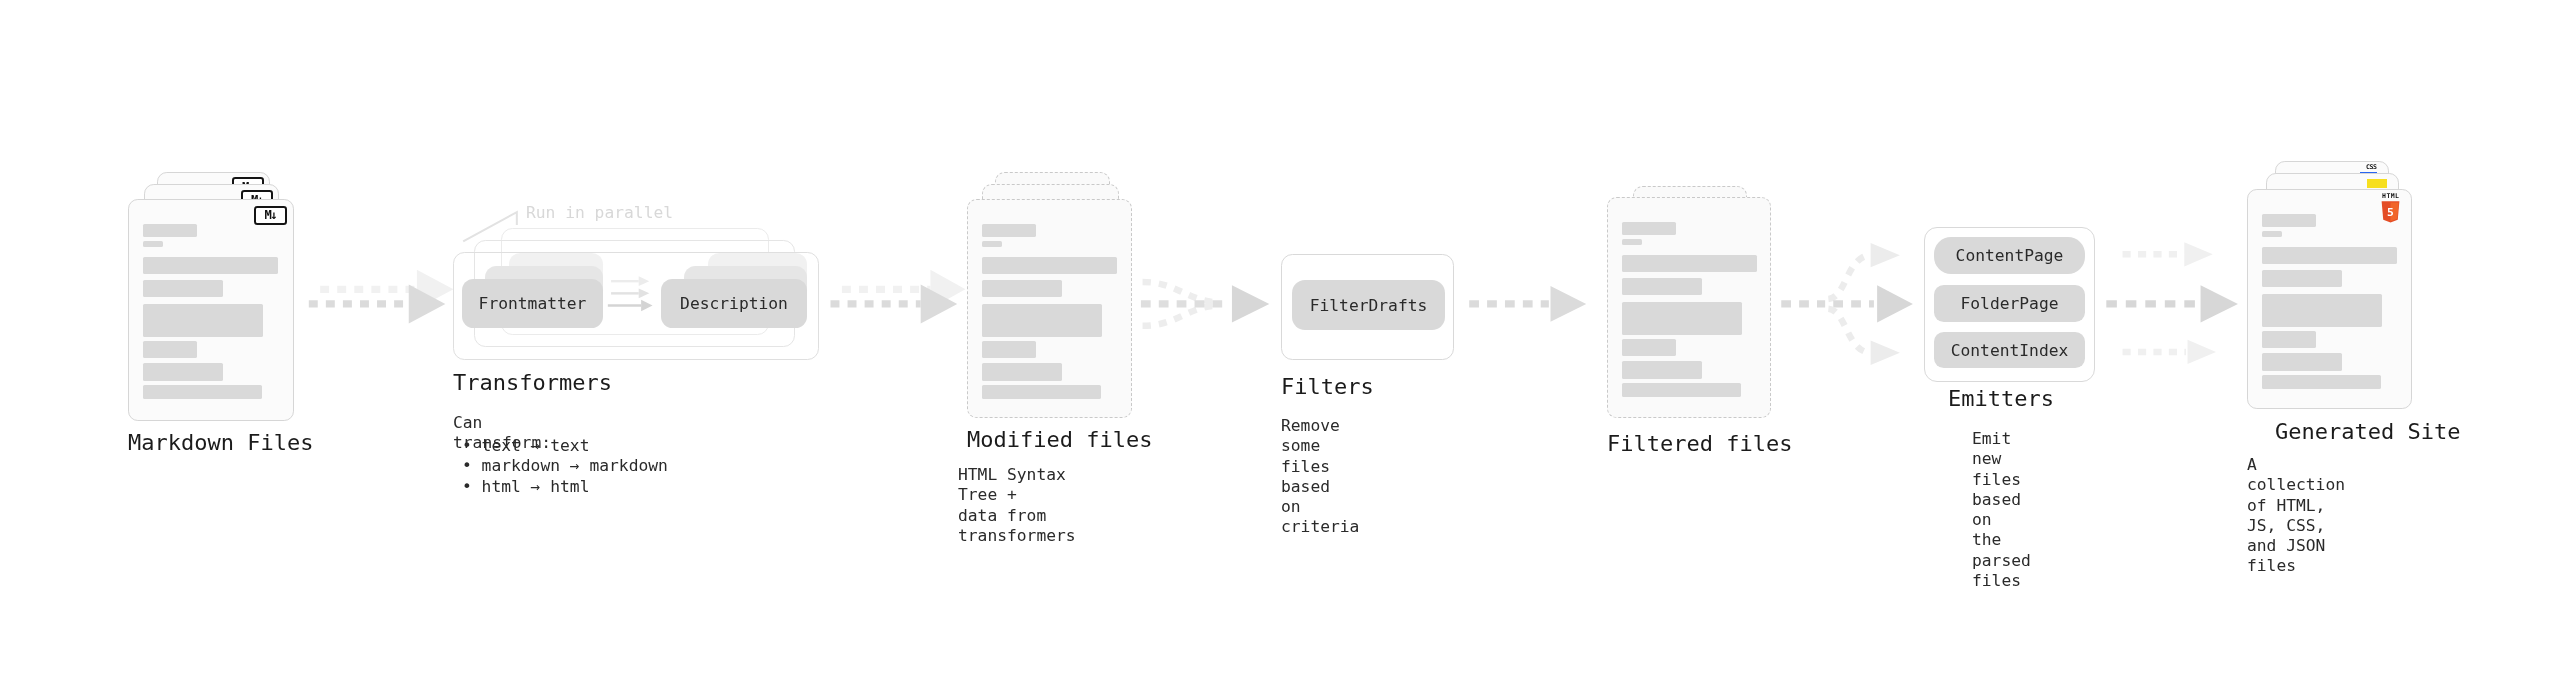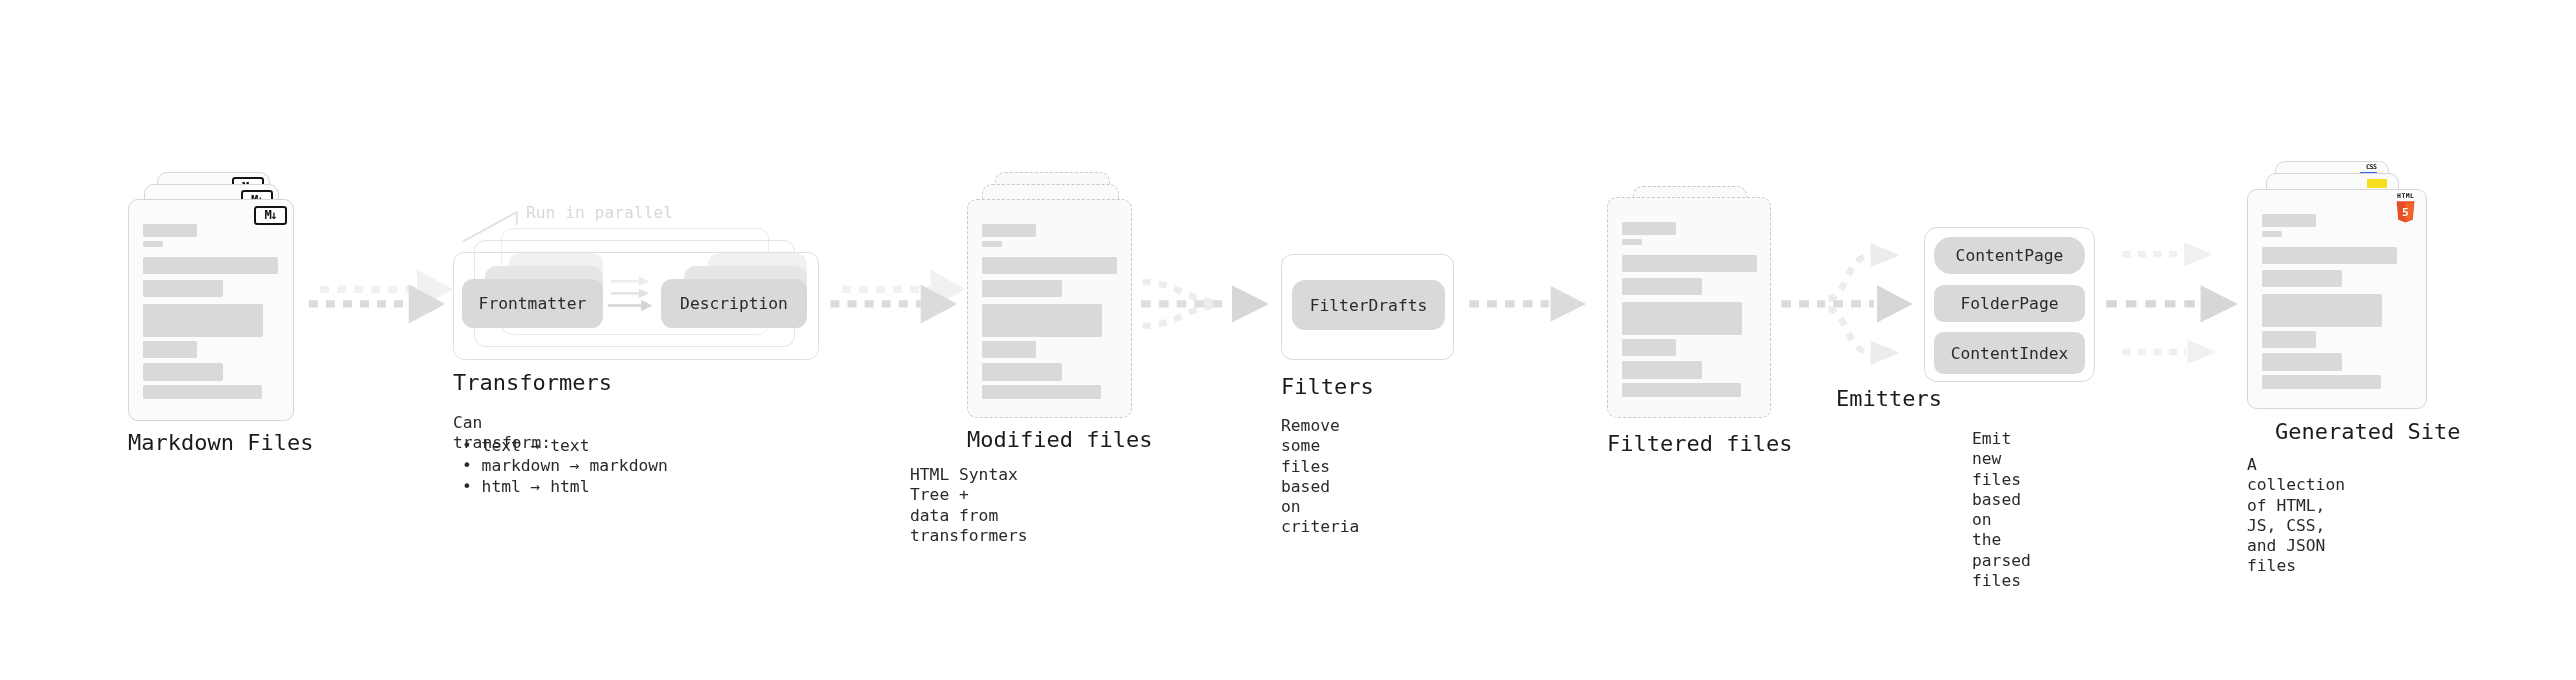--- a/index.html
+++ b/index.html
@@ -158,21 +158,21 @@
         <div class="bar" style="left: 14px; top: 24.4px; width: 54px; height: 13px;"></div>
         <div class="bar" style="left: 14px; top: 41px; width: 19.5px; height: 5.7px;"></div>
         <div class="bar" style="left: 14px; top: 57px; width: 135px; height: 17px;"></div>
         <div class="bar" style="left: 14px; top: 80px; width: 80px; height: 17px;"></div>
         <div class="bar" style="left: 14px; top: 104px; width: 120px; height: 33px;"></div>
         <div class="bar" style="left: 14px; top: 141px; width: 54px; height: 17px;"></div>
         <div class="bar" style="left: 14px; top: 163px; width: 80px; height: 18px;"></div>
         <div class="bar" style="left: 14px; top: 185px; width: 119px; height: 14px;"></div>
       </div>
     <div class="heading" style="left:967px;top:428px;">Modified files</div>
-    <div class="body-text" style="left:910px;top:465px;">HTML Syntax Tree +
+    <div class="body-text" style="left:958px;top:465px;">HTML Syntax Tree +
 data from transformers</div>
   </div>
 
   <div class="abs" style="z-index:2;">
     <div class="wbox" style="left:1281px;top:254px;width:173px;height:106px;border-radius:11.4px;"></div>
     <div class="pill" style="left:1292px;top:280px;width:153px;height:50px;border-radius:13px;">FilterDrafts</div>
     <div class="heading" style="left:1281px;top:375px;">Filters</div>
     <div class="body-text" style="left:1281px;top:416px;">Remove some files based
 on criteria</div>
   </div>
@@ -189,37 +189,37 @@
         <div class="bar" style="left: 14px; top: 163px; width: 80px; height: 18px;"></div>
         <div class="bar" style="left: 14px; top: 185px; width: 119px; height: 14px;"></div>
       </div>
     <div class="heading" style="left:1607px;top:432px;">Filtered files</div>
   </div>
 
   <div class="abs" style="z-index:2;">
     <div class="wbox" style="left:1924px;top:227px;width:171px;height:155px;"></div>
     <div class="pill" style="left:1934px;top:237px;width:151px;height:37px;border-radius:17px;">ContentPage</div>
     <div class="pill" style="left:1934px;top:285px;width:151px;height:37px;border-radius:9.8px;">FolderPage</div>
-    <div class="pill" style="left:1934px;top:332px;width:151px;height:42px;border-radius:9.8px;">ContentIndex</div>
-    <div class="heading" style="left:1836px;top:387px;">Emitters</div>
+    <div class="pill" style="left:1934px;top:332px;width:151px;height:36px;border-radius:9.8px;">ContentIndex</div>
+    <div class="heading" style="left:1948px;top:387px;">Emitters</div>
     <div class="body-text" style="left:1972px;top:429px;">Emit new files based on
 the parsed files</div>
   </div>
 
   <div class="abs" style="z-index:2;">
     <div class="card" style="left:2275px;top:161px;width:114px;height:49px;z-index:1;">
       <div class="css-badge" style="right:11.4px;top:3.3px;">
         <div class="css-word">CSS</div>
         <div class="css-bar"></div>
       </div>
     </div>
     <div class="card" style="left:2266px;top:173px;width:133px;height:49px;z-index:2;">
       <div class="js-badge" style="right:11.4px;top:4.9px;"></div>
     </div>
-    <div class="card doc-bars" style="left:2247px;top:189px;width:180px;height:220px;z-index:3;">
+    <div class="card doc-bars" style="left:2247px;top:189px;width:165px;height:220px;z-index:3;">
       <div class="html5-logo" style="right:8.1px;top:3.3px;">
         <div class="html5-word">HTML</div>
         <svg width="21" height="23" viewBox="0 0 26 28">
           <path d="M2 0 H24 L22 23 L13 26.5 L4 23 Z" fill="#e44d26"></path>
           <path d="M13 1.5 H23.1 L21.4 21.8 L13 24.8 Z" fill="#f16529"></path>
           <text x="13" y="18" font-size="14" font-weight="bold" fill="#ffffff" text-anchor="middle" font-family="DejaVu Sans Mono, monospace">5</text>
         </svg>
       </div>
     <div class="bar" style="left: 14px; top: 24.4px; width: 54px; height: 13px;"></div>
         <div class="bar" style="left: 14px; top: 41px; width: 19.5px; height: 5.7px;"></div>

